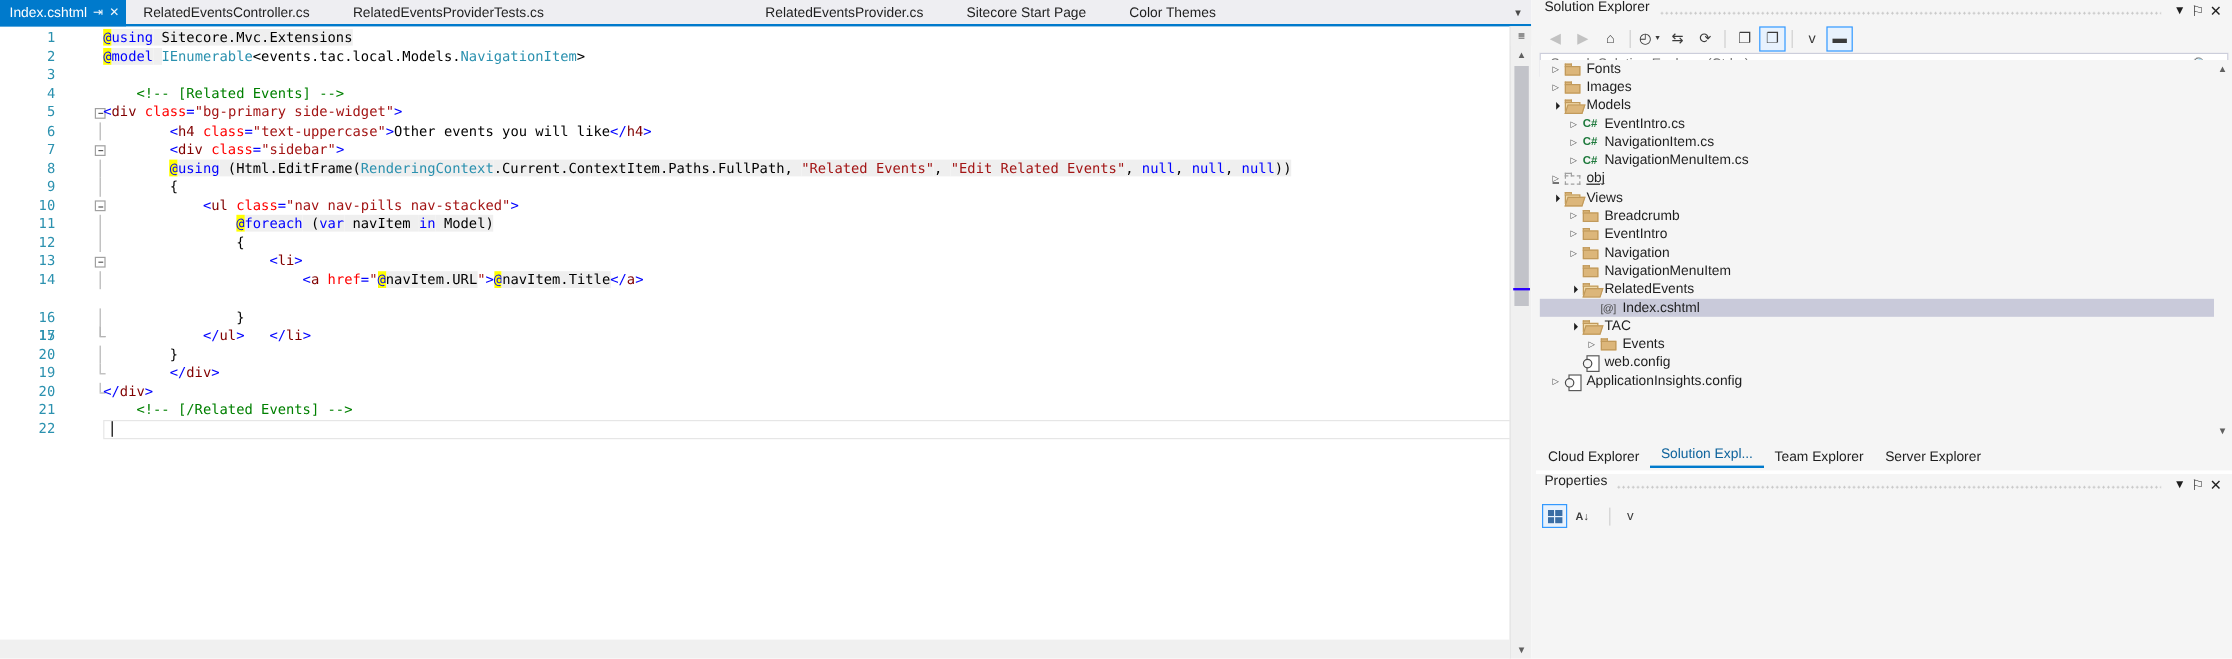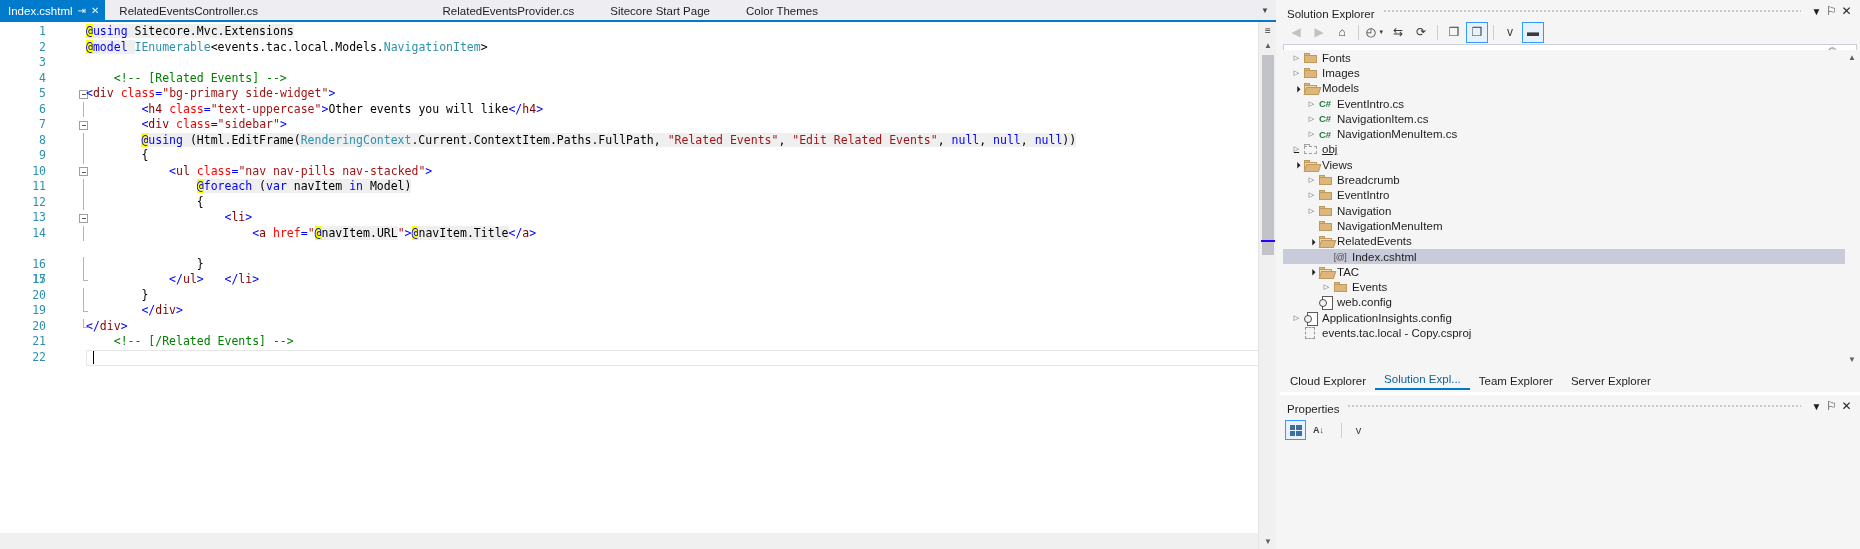--- a/index.html
+++ b/index.html
@@ -113,21 +113,21 @@
   #editor-hscroll {
     position: absolute; left: 0; top: 533px; width: 1258px; height: 16px; background:#f0f0f0;
   }
 
   
   #vsplit { position:absolute; left:1276px; top:0; width:4px; height:549px; background:#f5f5f5; }
 
   
   #sol-pane { position: absolute; left: 1280px; top: 0; width: 580px; height: 392px; background: #f5f5f5; }
   .toolwin-title {
-    position: relative; height: 20px; display:flex; align-items:flex-end;
+    position: relative; height: 20px; display:flex; align-items:flex-start;
     padding: 0 6px 0 7px; font-size: 11.5px; color:#1e1e1e; background:#f5f5f5;
   }
   .toolwin-title .tw-name { white-space: nowrap; }
   .tw-dots {
     flex: 1 1 auto; height: 20px; margin: 0 8px;
     background-image: radial-gradient(#c9c9c9 0.8px, transparent 0.9px);
     background-size: 4px 4px; background-position: 0 9px; background-repeat: repeat-x;
   }
   .tw-btn { width:15px; height:18px; display:flex; align-items:center; justify-content:center;
     color:#1e1e1e; font-size:10px; }
@@ -235,20 +235,23 @@
   <div id="editor-pane">
 
     <div id="tabbar">
         <div class="tab active" style="padding-right: 6px;">
           <span class="tab-label">Index.cshtml</span>
           <span class="pin">⇥</span>
           <span class="close">✕</span>
         </div>
         <div class="tab" style="padding: 0px 22px 0px 14px;">
           <span class="tab-label">RelatedEventsController.cs</span>
+        </div>
+        <div class="tab" style="padding: 0px 22px 0px 14px;">
+          <span class="tab-label">RelatedEventsProviderTests.cs</span>
         </div>
         <div class="tab" style="padding: 0px 22px 0px 14px; margin-top: 39px;">
           <span class="tab-label">BreadcrumbBuilder.cs</span>
         </div>
         <div class="tab" style="padding: 0px 22px 0px 14px;">
           <span class="tab-label">RelatedEventsProvider.cs</span>
         </div>
         <div class="tab" style="padding: 0px 22px 0px 14px;">
           <span class="tab-label">Sitecore Start Page</span>
         </div>
@@ -491,27 +494,20 @@
           </span>
           <span class="tlabel">web.config</span>
         </div>
         <div class="tree-row" style="padding-left: 8px;">
           <span class="twisty">▷</span>
           <span class="tico">
             <span class="cfg-ico"></span>
           </span>
           <span class="tlabel">ApplicationInsights.config</span>
         </div>
-        <div class="tree-row" style="padding-left: 8px;">
-          <span class="twisty none"></span>
-          <span class="tico">
-            <span class="csproj-ico"></span>
-          </span>
-          <span class="tlabel">events.tac.local - Copy.csproj</span>
-        </div>
       </div>
 
     <div id="sol-vscroll">
       <div class="up">▲</div>
       <div class="dn">▼</div>
     </div>
 
     <div id="sol-tabs">
         <div class="sol-tab">Cloud Explorer</div>
         <div class="sol-tab active">Solution Expl...</div>

